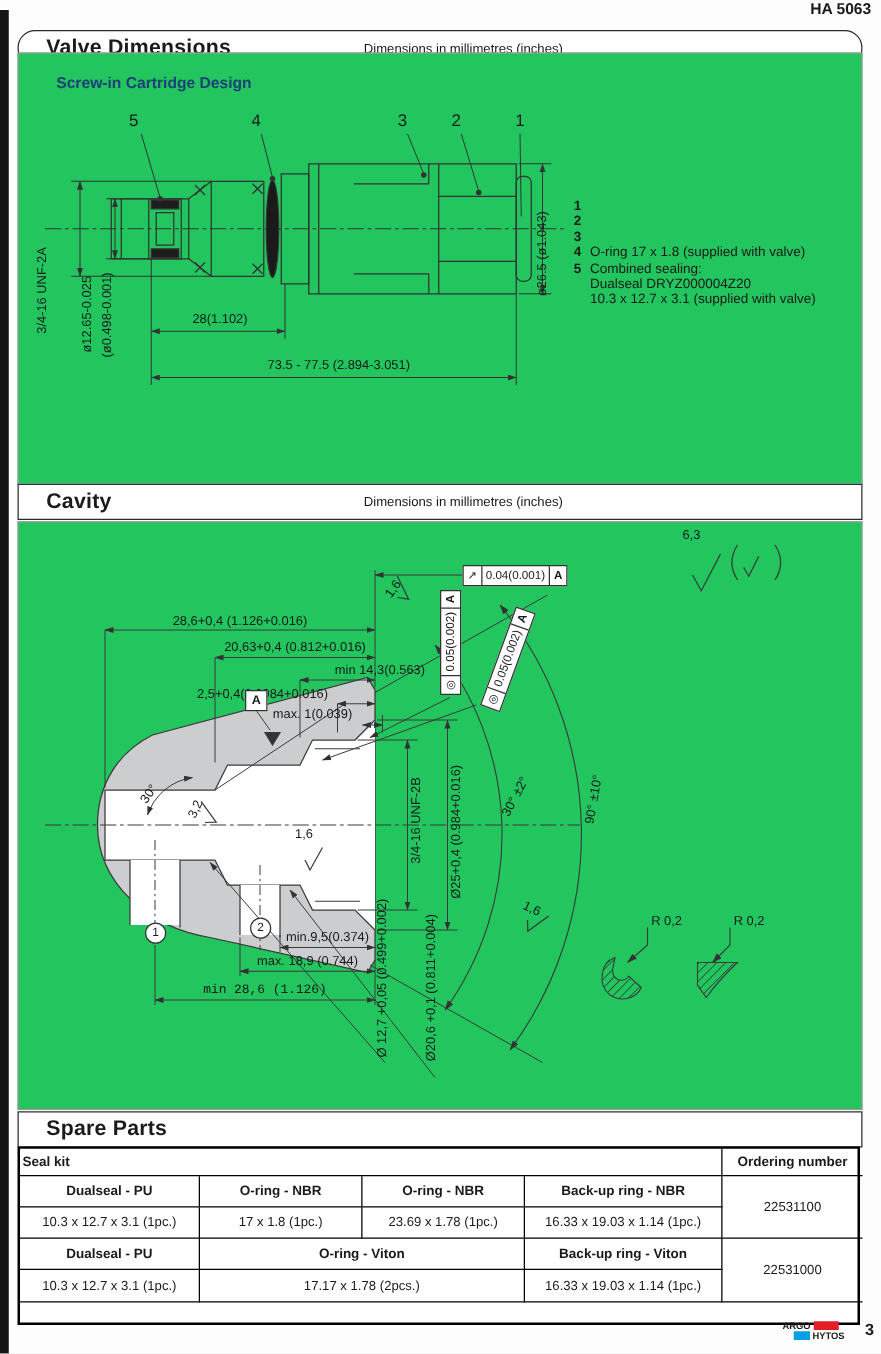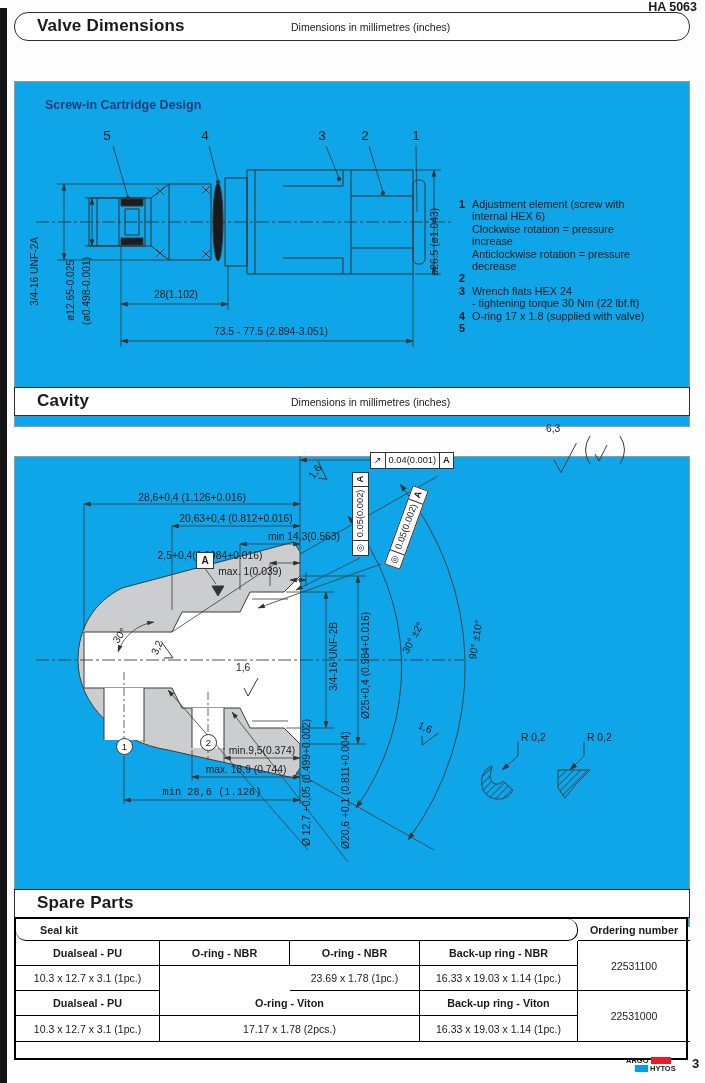--- a/index.html
+++ b/index.html
@@ -3,21 +3,21 @@
 <meta charset="utf-8">
 <style>
   html,body{margin:0;padding:0;background:#e8e8e8;}
   .page{position:relative;width:705px;height:1083px;background:#fdfdfd;overflow:hidden;
         font-family:"Liberation Sans","DejaVu Sans",sans-serif;color:#1a1a1a;}
   .edge-bar{position:absolute;left:0;top:8px;width:7px;height:1075px;background:#151515;}
   .doc-num{position:absolute;top:0px;right:8px;font-size:12.5px;font-weight:bold;}
   .sec-bar{position:absolute;left:14px;width:674px;height:27px;border:1px solid #2c2c2c;background:#fff;}
   .sec-title{position:absolute;left:22px;top:3px;font-size:17px;font-weight:bold;letter-spacing:.2px;}
   .units{position:absolute;left:276px;top:8px;font-size:10.5px;}
-  .sec-box{position:absolute;left:14px;width:674px;border:1px solid #9a9a9a;background:#0ea5e9;margin-top:39px;}
+  .sec-box{position:absolute;left:14px;width:674px;border:1px solid #9a9a9a;background:#22c55e;}
   .design{position:absolute;left:30px;top:16px;font-size:12.5px;font-weight:bold;color:#1c3f77;}
   .lbl{position:absolute;font-size:10.3px;white-space:nowrap;color:#1a1a1a;line-height:1.1;}
   .ctr{text-align:center;}
   .vt{writing-mode:vertical-rl;transform:rotate(180deg);text-align:center;}
   .rot{transform-origin:center center;}
   .callout{position:absolute;width:16px;text-align:center;font-size:13.5px;}
   .notes{position:absolute;left:458px;top:158px;width:230px;font-size:10.8px;line-height:12.4px;}
   .note{display:flex;}
   .note .num{flex:0 0 13px;font-weight:bold;}
   .note .txt{white-space:pre-line;}
@@ -33,36 +33,36 @@
   .fcf .d{border-left:1px solid #333;font-weight:bold;}
   .tbl{position:absolute;left:14px;top:917px;width:674px;display:grid;
        grid-template-columns:144px 130px 130px 158px 112px;
        grid-template-rows:22px 25px 25px 25px 26px 16px;
        border:2px solid #000;box-sizing:border-box;background:#fff;}
   .tbl>div{border-right:1px solid #000;border-bottom:1px solid #000;display:flex;
        align-items:center;justify-content:center;font-size:10.5px;box-sizing:border-box;}
   .tbl>div.noR{border-right:none;text-align:right;}
   .tbl>div.noB{border-bottom:none;}
   .tbl .hd{font-weight:bold;font-size:10.8px;}
-  .tbl .lft{justify-content:flex-start;padding-left:24px;border-radius:10px;}
+  .tbl .lft{justify-content:flex-start;padding-left:2px;}
   .logo{position:absolute;left:626px;top:1057px;width:58px;font-size:7.5px;font-weight:bold;line-height:7px;}
   .logo .r1,.logo .r2{display:flex;align-items:center;}
   .logo .blockR{width:20px;height:7px;background:#e31e24;margin-left:2px;}
   .logo .blockB{width:13px;height:7px;background:#00a0e3;margin-right:2px;}
   .logo .r2{justify-content:flex-start;margin-top:1px;margin-left:9px;}
   .pageno{position:absolute;left:692px;top:1056px;font-size:13px;font-weight:bold;}
 </style>
 </head>
 <body>
 
 <div class="page">
   <div class="edge-bar"></div>
   <div class="doc-num">HA 5063</div>
 
-  <div class="sec-bar" style="top:12px;border-radius:14px;">
+  <div class="sec-bar" style="top:24px;border-radius:14px;">
     <div class="sec-title">Valve Dimensions</div>
     <div class="units">Dimensions in millimetres (inches)</div>
   </div>
   <div class="sec-box" style="top:42px;height:344px;">
     <div class="design">Screw-in Cartridge Design</div>
 
     <svg style="left:6px;top:38px;" width="445" height="240" viewBox="0 0 445 240">
       <defs>
         <marker id="vE" markerWidth="9" markerHeight="7" refX="8.5" refY="3" orient="auto">
             <path d="M0,0 L9,3 L0,6 Z" fill="#333"></path>
@@ -148,41 +148,36 @@
     <div class="lbl vt" style="left:14px;top:144px;height:90px;">3/4-16 UNF-2A</div>
     <div class="lbl vt" style="left:50px;top:152px;height:112px;">ø12.65-0.025</div>
     <div class="lbl vt" style="left:66px;top:150px;height:118px;">(ø0.498-0.001)</div>
     <div class="lbl ctr" style="left:106px;top:207px;width:110px;">28(1.102)</div>
     <div class="lbl ctr" style="left:151px;top:244px;width:210px;">73.5 - 77.5 (2.894-3.051)</div>
     <div class="lbl vt" style="left:414px;top:104px;height:112px;">ø26.5 (ø1.043)</div>
 
     <div class="notes" style="left:444px;top:116px;">
       <div class="note">
           <span class="num">1</span>
-          <span class="txt">Adjustment element (screw with
-internal HEX 6)
-Clockwise rotation = pressure
-increase
-Anticlockwise rotation = pressure
-decrease</span>
         </div>
       <div class="note">
           <span class="num">2</span>
         </div>
       <div class="note">
           <span class="num">3</span>
-          <span class="txt">Wrench flats HEX 24
-- tightening torque 30 Nm  (22 lbf.ft)</span>
         </div>
       <div class="note">
           <span class="num">4</span>
           <span class="txt">O-ring 17 x 1.8 (supplied with valve)</span>
         </div>
       <div class="note">
           <span class="num">5</span>
+          <span class="txt">Combined sealing:
+Dualseal DRYZ000004Z20
+10.3 x 12.7 x 3.1 (supplied with valve)</span>
         </div>
     </div>
   </div>
 
   <div class="sec-bar" style="top:387px;">
     <div class="sec-title">Cavity</div>
     <div class="units">Dimensions in millimetres (inches)</div>
   </div>
   <div class="sec-box" style="top:417px;height:469px;"></div>
 
@@ -340,20 +335,21 @@
     <div class="hd lft" style="grid-column:1/5;grid-row:1;">Seal kit</div>
     <div class="hd noR" style="grid-column:5;grid-row:1;">Ordering number</div>
 
     <div class="hd" style="grid-column:1;grid-row:2;">Dualseal - PU</div>
     <div class="hd" style="grid-column:2;grid-row:2;">O-ring - NBR</div>
     <div class="hd" style="grid-column:3;grid-row:2;">O-ring - NBR</div>
     <div class="hd" style="grid-column:4;grid-row:2;">Back-up ring - NBR</div>
     <div class="noR" style="grid-column:5;grid-row:2/4;">22531100</div>
 
     <div style="grid-column:1;grid-row:3;">10.3 x 12.7 x 3.1 (1pc.)</div>
+    <div style="grid-column:2;grid-row:3;">17 x 1.8 (1pc.)</div>
     <div style="grid-column:3;grid-row:3;">23.69 x 1.78 (1pc.)</div>
     <div style="grid-column:4;grid-row:3;">16.33 x 19.03 x 1.14 (1pc.)</div>
 
     <div class="hd" style="grid-column:1;grid-row:4;">Dualseal - PU</div>
     <div class="hd" style="grid-column:2/4;grid-row:4;">O-ring - Viton</div>
     <div class="hd" style="grid-column:4;grid-row:4;">Back-up ring - Viton</div>
     <div class="noR" style="grid-column:5;grid-row:4/6;">22531000</div>
 
     <div style="grid-column:1;grid-row:5;">10.3 x 12.7 x 3.1 (1pc.)</div>
     <div style="grid-column:2/4;grid-row:5;">17.17 x 1.78 (2pcs.)</div>

